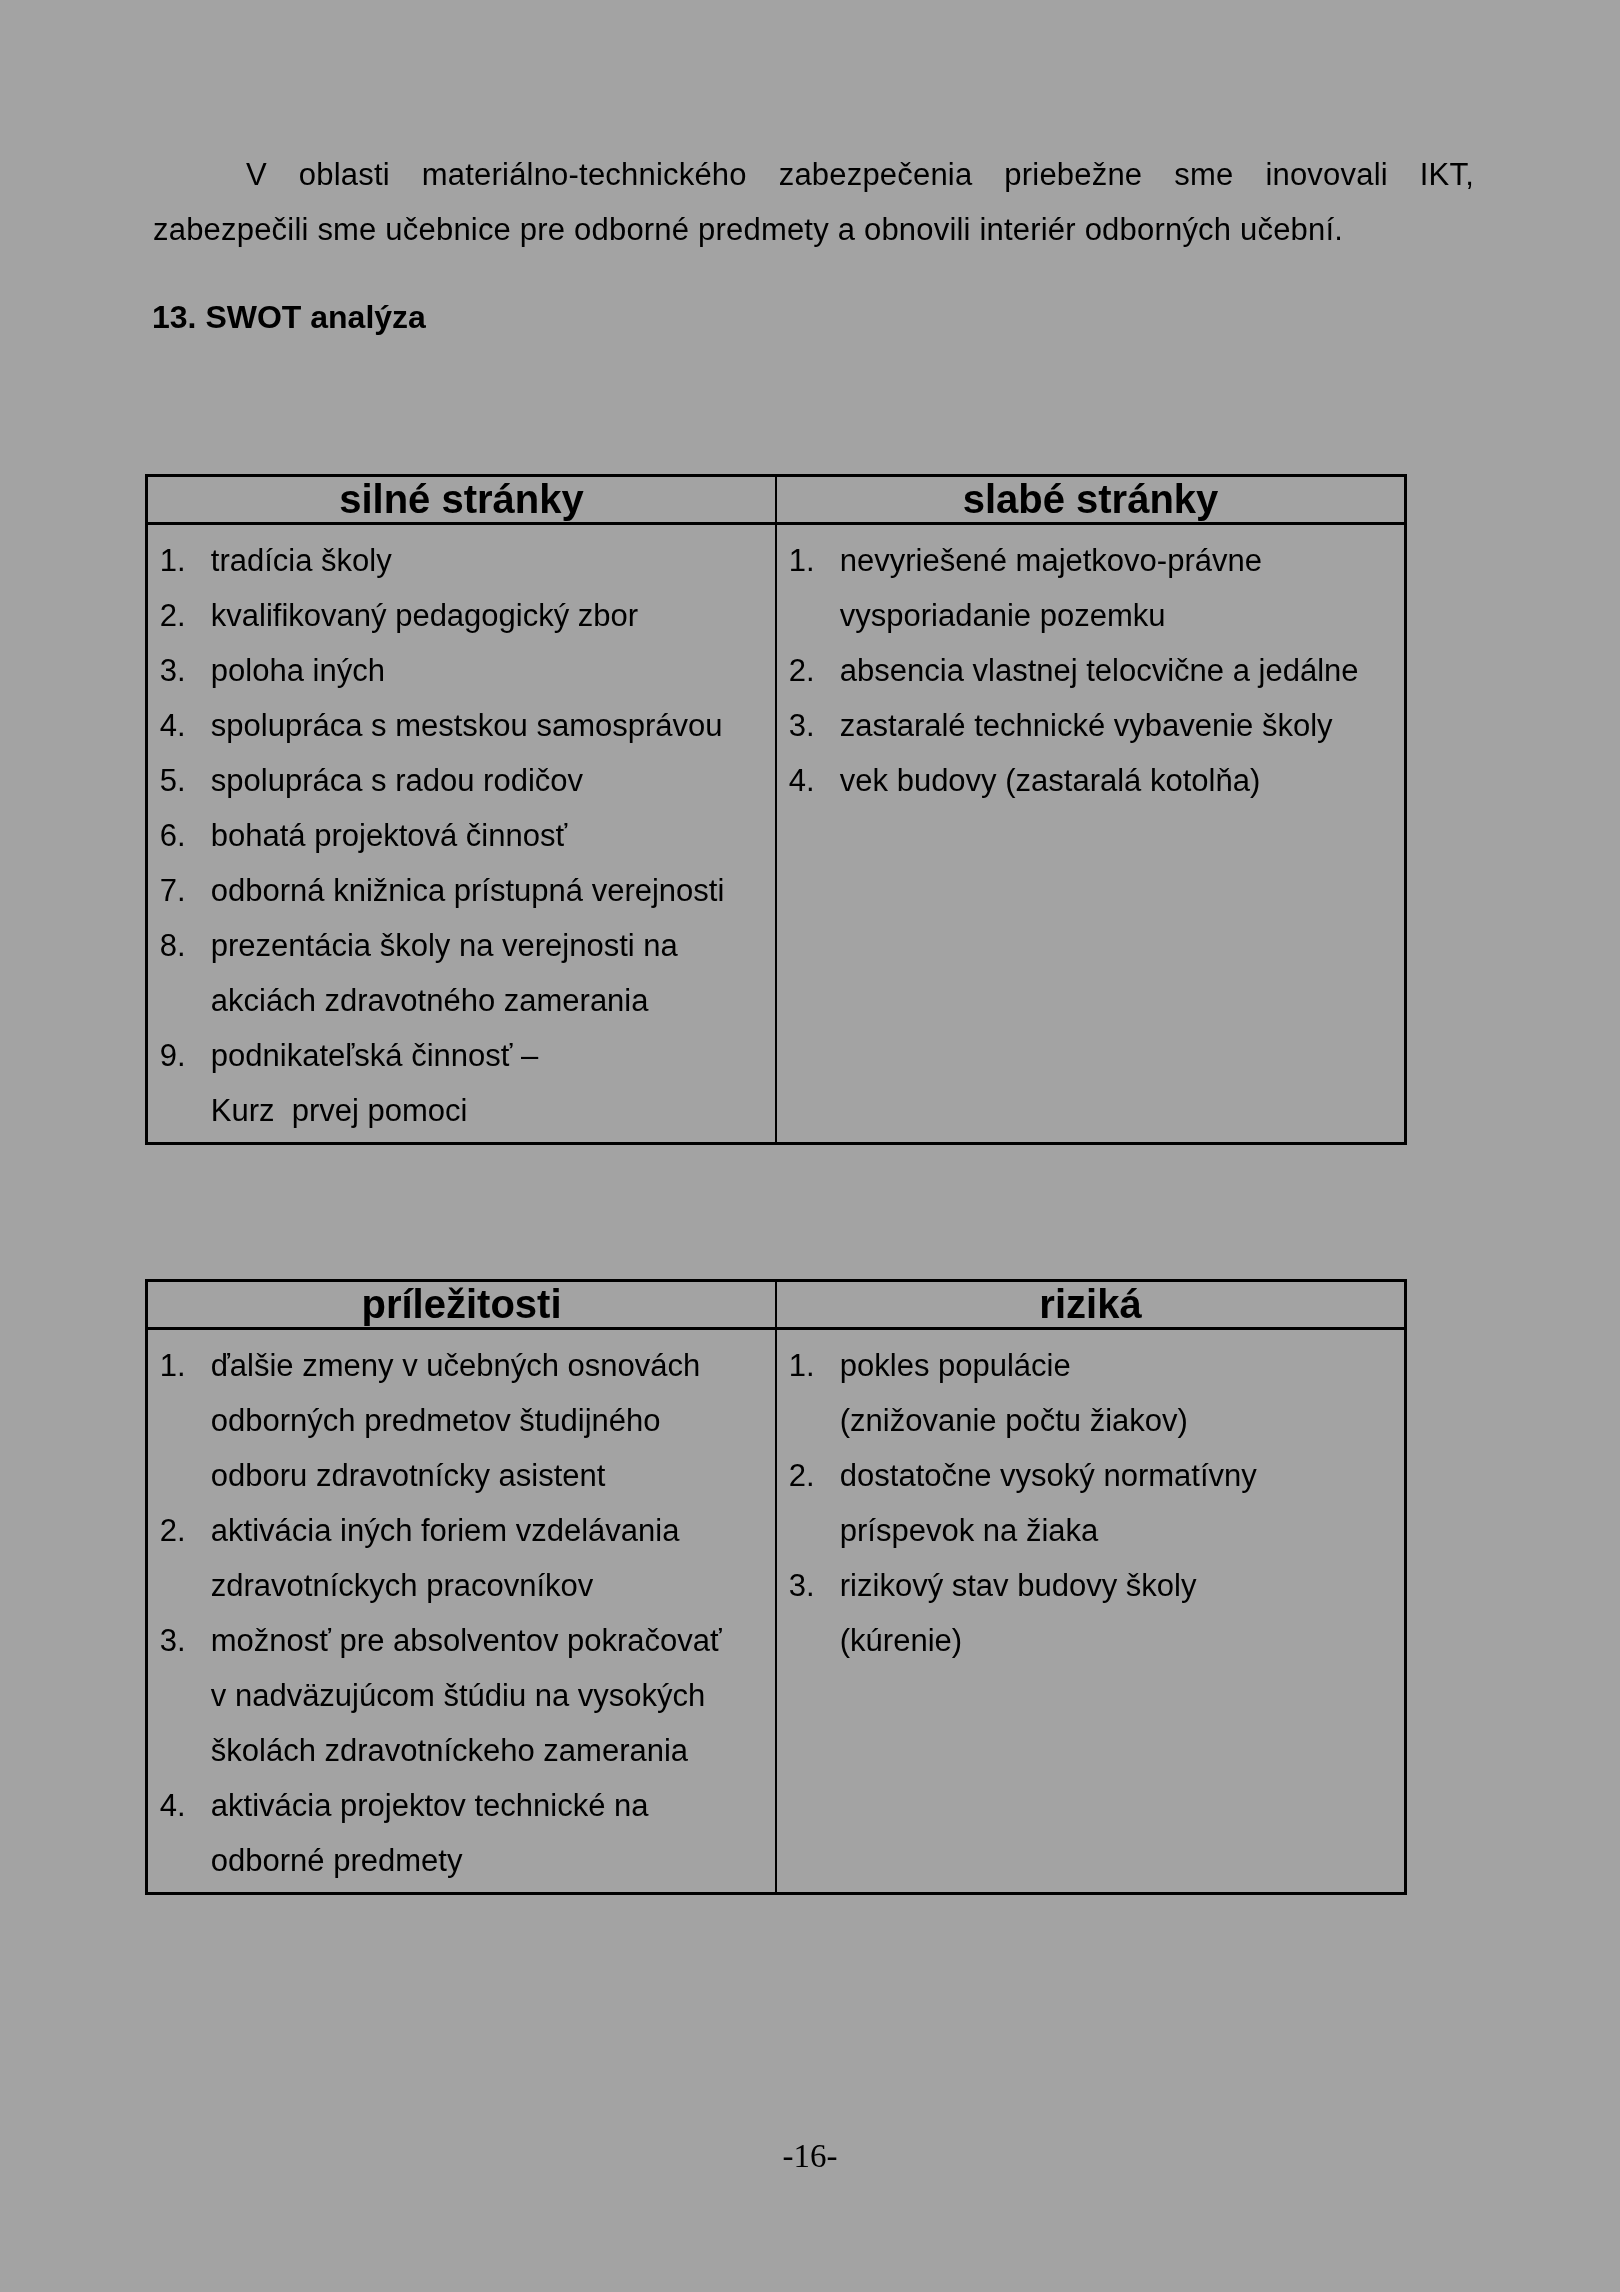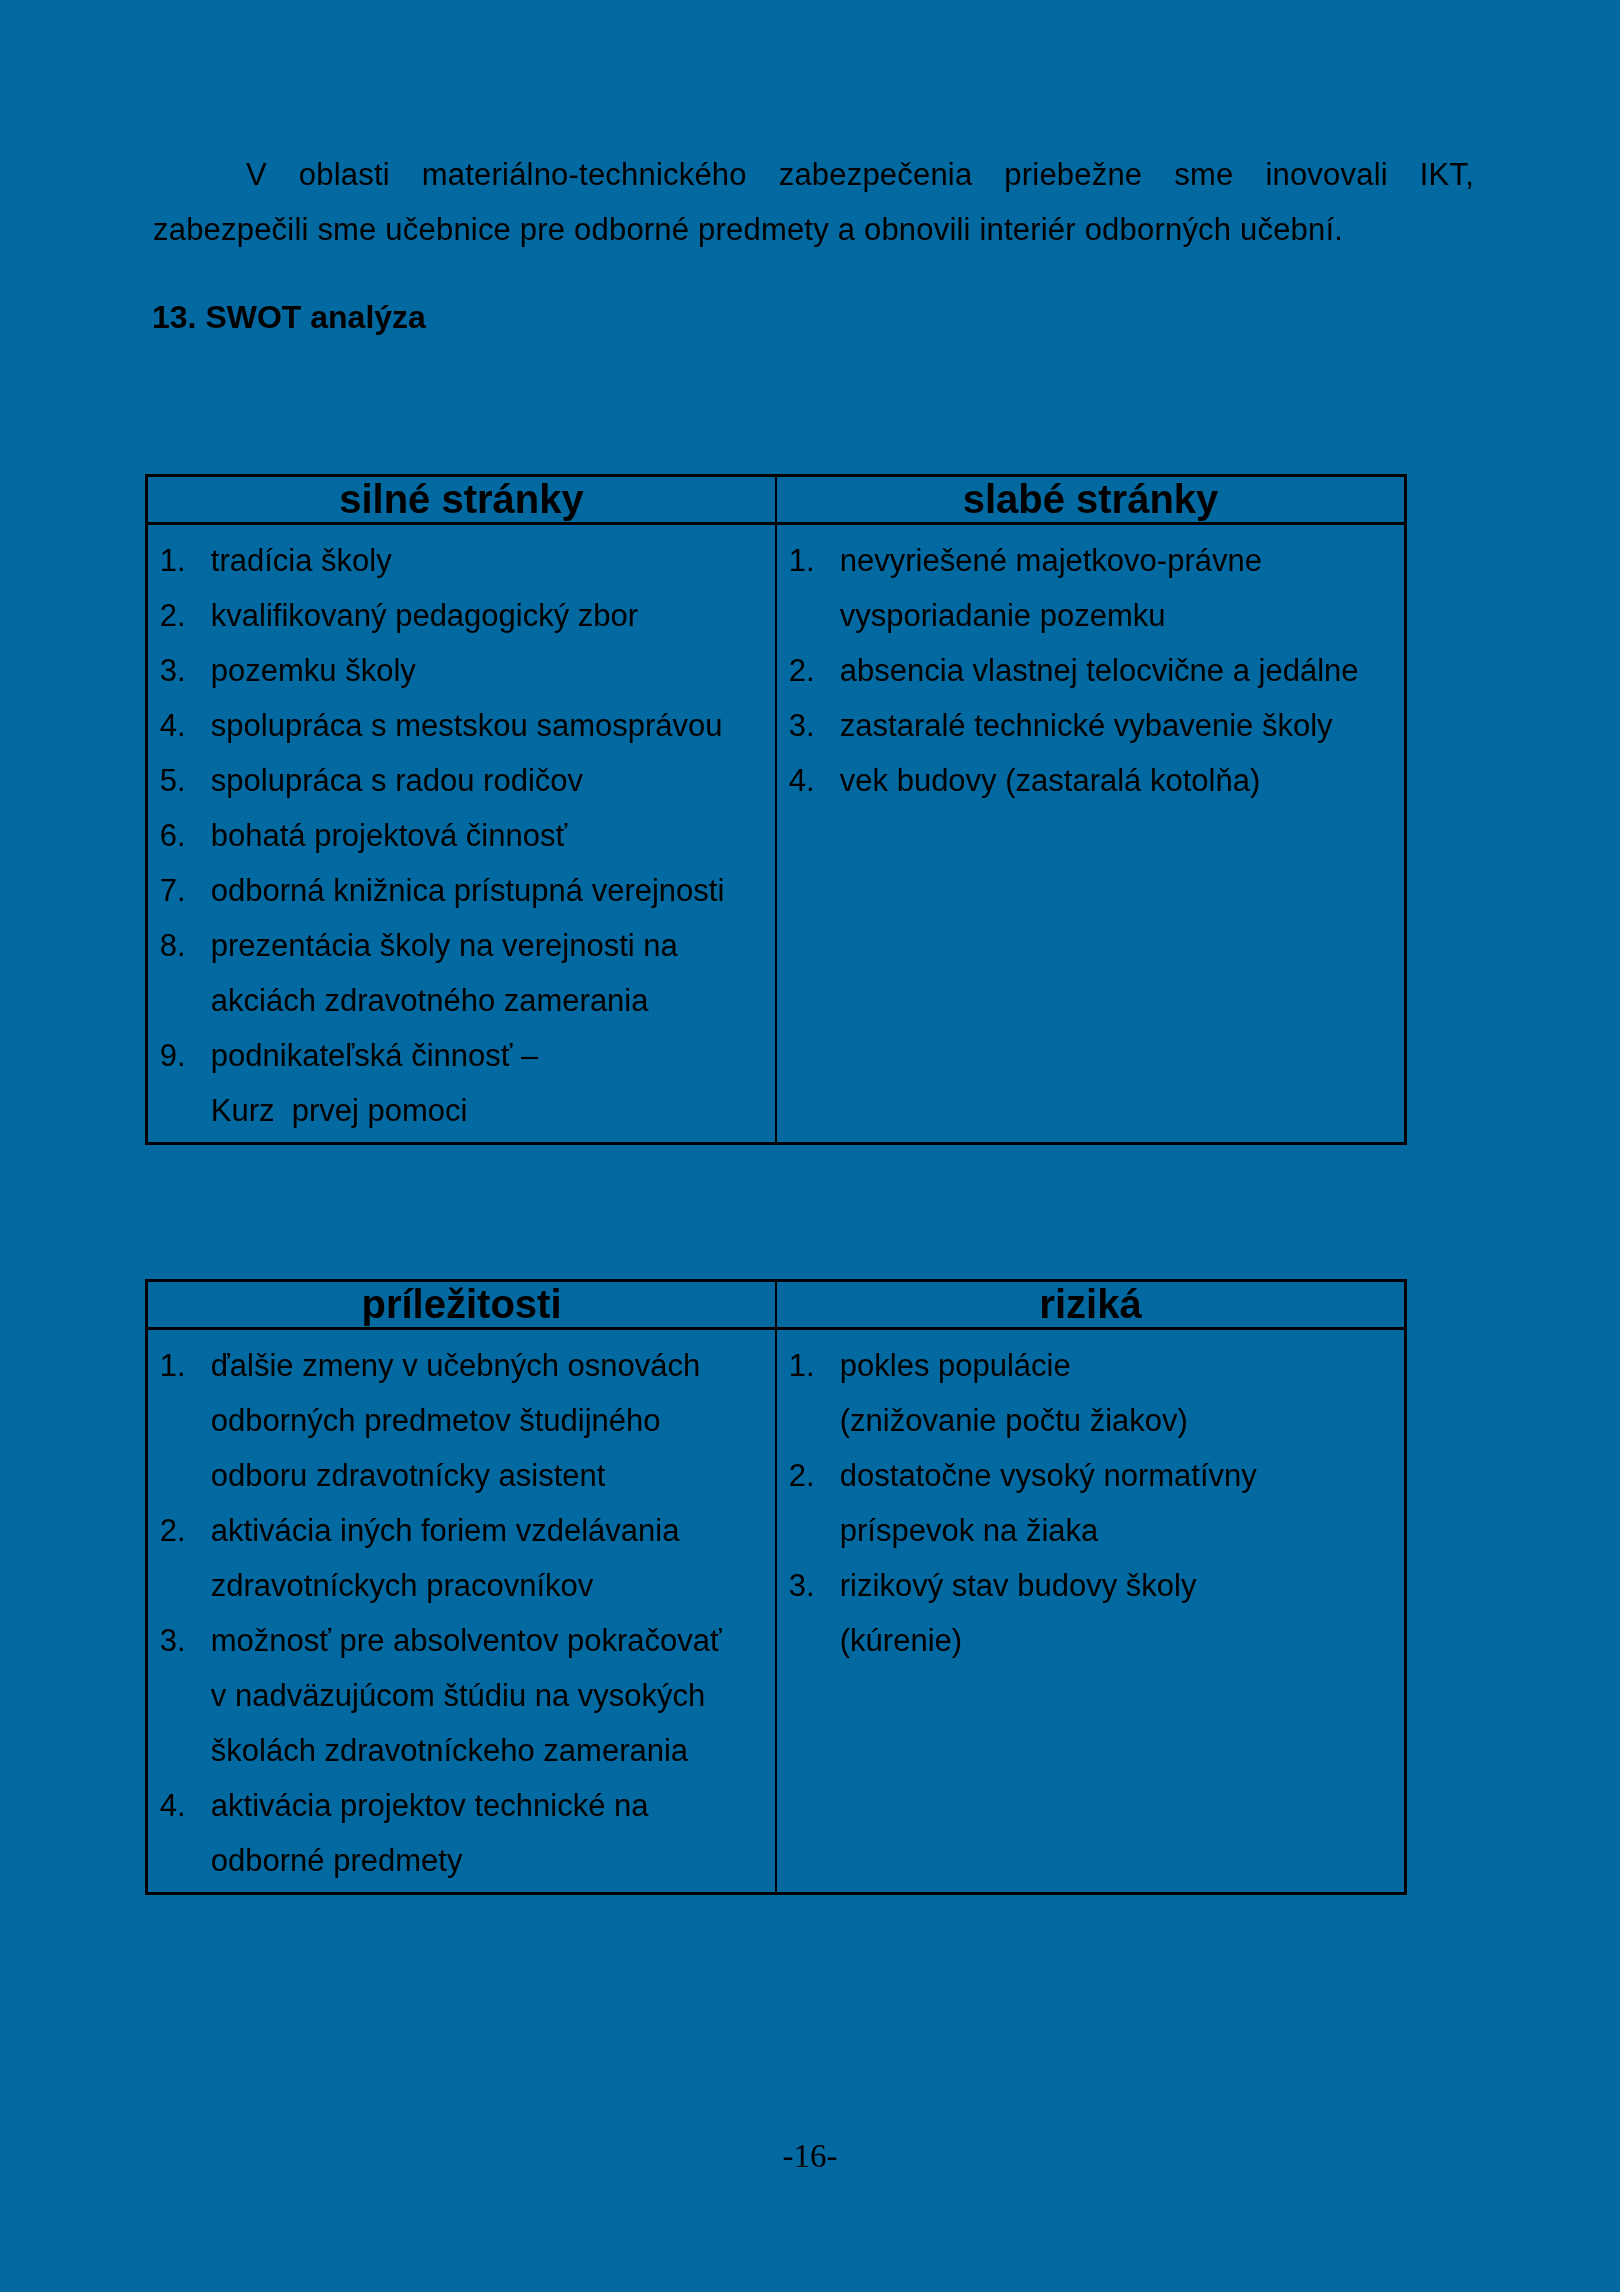--- a/index.html
+++ b/index.html
@@ -2,21 +2,21 @@
 <html lang="sk"><head>
 <meta charset="utf-8">
 <title>SWOT analýza</title>
 <style>
   * { margin: 0; padding: 0; box-sizing: border-box; }
   html, body { background: #ffffff; }
   .page {
     position: relative;
     width: 1620px;
     height: 2293px;
-    background: #0369a1;
+    background: #a3a3a3;
     color: #000000;
     font-family: "Liberation Sans", sans-serif;
     overflow: hidden;
     padding-left: 43px;
   }
   .intro-par {
     position: absolute;
     left: 153px;
     width: 1321px;
     top: 147px;
@@ -96,21 +96,21 @@
         <th>silné stránky</th>
         <th>slabé stránky</th>
       </tr>
     </thead>
     <tbody>
       <tr>
         <td>
           <div class="items">
               <div class="item"><span class="num">1.</span><span class="txt">tradícia školy</span></div>
               <div class="item"><span class="num">2.</span><span class="txt">kvalifikovaný pedagogický zbor</span></div>
-              <div class="item"><span class="num">3.</span><span class="txt">pozemku školy</span></div>
+              <div class="item"><span class="num">3.</span><span class="txt">poloha iných</span></div>
               <div class="item"><span class="num">4.</span><span class="txt">spolupráca s mestskou samosprávou</span></div>
               <div class="item"><span class="num">5.</span><span class="txt">spolupráca s radou rodičov</span></div>
               <div class="item"><span class="num">6.</span><span class="txt">bohatá projektová činnosť</span></div>
               <div class="item"><span class="num">7.</span><span class="txt">odborná knižnica prístupná verejnosti</span></div>
               <div class="item"><span class="num">8.</span><span class="txt">prezentácia školy na verejnosti na
 akciách zdravotného zamerania</span></div>
               <div class="item"><span class="num">9.</span><span class="txt">podnikateľská činnosť –
 Kurz  prvej pomoci</span></div>
             </div>
         </td>

